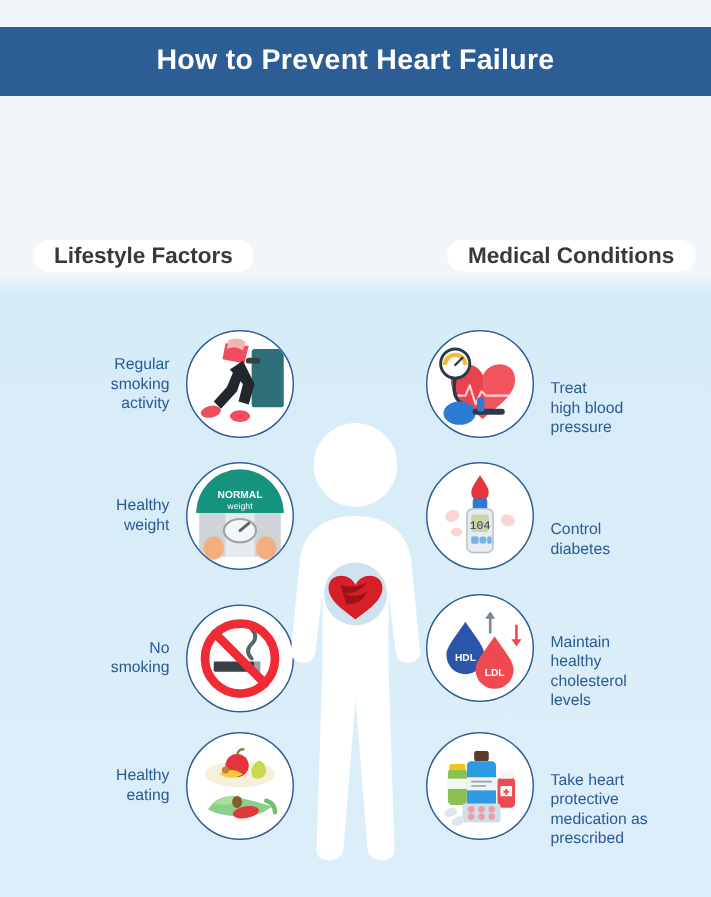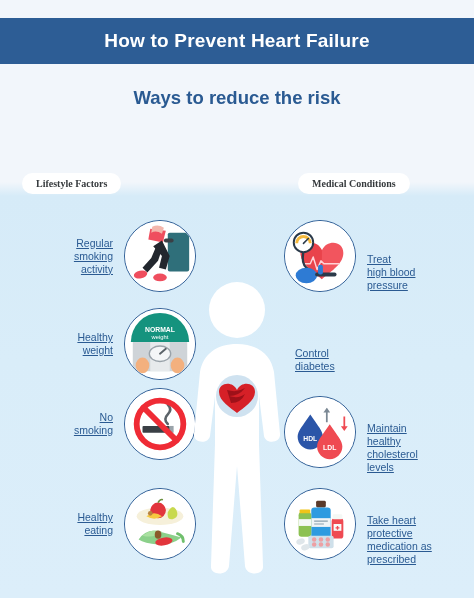--- a/index.html
+++ b/index.html
@@ -52,52 +52,50 @@
     width: 474px;
     text-align: center;
     color: #2a5a92;
     font-size: 18.5px;
     font-weight: bold;
     line-height: 24px;
   }
   
   .pill {
     position: absolute;
-    top: 173px;
+    top: 160px;
     height: 21px;
     background: #ffffff;
     border-radius: 11px;
     display: flex;
     align-items: center;
     justify-content: center;
     color: #363a3d;
-    font-size: 10px;
+    font-size: 15px;
     font-weight: bold;
     padding: 0 14px;
     box-sizing: border-box;
-    font-family: Liberation Serif, serif;
   }
   .pill-left  { left: 22px; }
   .pill-right { left: 298px; }
 
   
   .row {
     position: absolute;
     height: 80px;
     display: flex;
     align-items: center;
   }
   .row-left  { left: 18px;  width: 178px; justify-content: flex-end; }
   .row-right { left: 284px; width: 176px; justify-content: flex-start; }
 
   .label {
     color: #2a5a92;
     font-size: 10.5px;
     line-height: 13px;
-    text-decoration: underline;
   }
   .row-left  .label { text-align: right;  margin-right: 11px; }
   .row-right .label { text-align: left;   margin-left: 11px; margin-top: 32px; }
 
   .bubble {
     flex: 0 0 auto;
     width: 72px; height: 72px;
     border-radius: 50%;
     background: #ffffff;
     border: 1.6px solid #2f5e96;
@@ -120,21 +118,20 @@
 
 <div class="poster">
 
   <div class="topstrip"></div>
 
   <div class="titlebar">
     <h1>How to Prevent Heart Failure</h1>
   </div>
 
   <div class="subtitle">
-    <div>Ways to reduce the risk</div>
   </div>
 
   <div class="pill pill-left">Lifestyle Factors</div>
   <div class="pill pill-right">Medical Conditions</div>
 
   <div class="row row-left" style="top:216px">
     <div class="label">
       <div>Regular</div>
       <div>smoking</div>
       <div>activity</div>
@@ -168,21 +165,21 @@
         <rect x="8" y="34" width="56" height="30" fill="#cfd4d8"></rect>
         <rect x="26" y="34" width="20" height="30" fill="#e7eaec"></rect>
         <ellipse cx="36" cy="46" rx="11" ry="8" fill="#f4f6f7" stroke="#9aa3aa" stroke-width="1.4"></ellipse>
         <path d="M36 46 l6 -5" stroke="#5b6369" stroke-width="2" stroke-linecap="round"></path>
         <ellipse cx="18" cy="58" rx="7" ry="8" fill="#f3b07e"></ellipse>
         <ellipse cx="54" cy="58" rx="7" ry="8" fill="#f3b07e"></ellipse>
       </svg>
     </div>
   </div>
 
-  <div class="row row-left" style="top:384px">
+  <div class="row row-left" style="top:399px">
     <div class="label">
       <div>No</div>
       <div>smoking</div>
     </div>
     <div class="bubble">
       <svg viewBox="0 0 72 72">
         <circle cx="36" cy="36" r="36" fill="#ffffff"></circle>
         <rect x="18" y="38" width="28" height="7" rx="1" fill="#3a3f45"></rect>
         <rect x="46" y="38" width="4" height="7" fill="#9aa3aa"></rect>
         <path d="M44 36 q-5 -5 0 -10 q5 -5 0 -10" stroke="#5b6369" stroke-width="2.6" fill="none" stroke-linecap="round"></path>
@@ -250,20 +247,36 @@
       </svg>
     </div>
     <div class="label">
       <div>Treat</div>
       <div>high blood</div>
       <div>pressure</div>
     </div>
   </div>
 
   <div class="row row-right" style="top:304px">
+    <div class="bubble">
+      <svg viewBox="0 0 72 72">
+        <circle cx="36" cy="36" r="36" fill="#ffffff"></circle>
+        <ellipse cx="17" cy="36" rx="5" ry="4" fill="#fbd5d5" transform="rotate(-25 17 36)"></ellipse>
+        <ellipse cx="55" cy="39" rx="5" ry="4" fill="#fbd5d5" transform="rotate(20 55 39)"></ellipse>
+        <ellipse cx="20" cy="47" rx="4" ry="3" fill="#fbd5d5"></ellipse>
+        <path d="M36 8 c4 6 6 9 6 12 a6 6 0 0 1 -12 0 c0 -3 2 -6 6 -12z" fill="#e2353c"></path>
+        <rect x="31" y="24" width="10" height="8" rx="1.5" fill="#2e7bd4"></rect>
+        <rect x="27" y="31" width="18" height="30" rx="4" fill="#e7ecef" stroke="#b6c0c7" stroke-width="1"></rect>
+        <rect x="30" y="35" width="12" height="12" rx="1.5" fill="#c9d6ab"></rect>
+        <text x="36" y="45" font-family="Liberation Mono, monospace" font-size="8" fill="#2b3a4a" text-anchor="middle">104</text>
+        <rect x="30" y="50" width="5" height="5" rx="1" fill="#6fb3e8"></rect>
+        <circle cx="38" cy="52.5" r="2.5" fill="#6fb3e8"></circle>
+        <rect x="41" y="50" width="3" height="5" rx="1" fill="#6fb3e8"></rect>
+      </svg>
+    </div>
     <div class="label">
       <div>Control</div>
       <div>diabetes</div>
     </div>
   </div>
 
   <div class="row row-right" style="top:484px">
     <div class="bubble">
       <svg viewBox="0 0 72 72">
         <circle cx="36" cy="36" r="36" fill="#ffffff"></circle>

